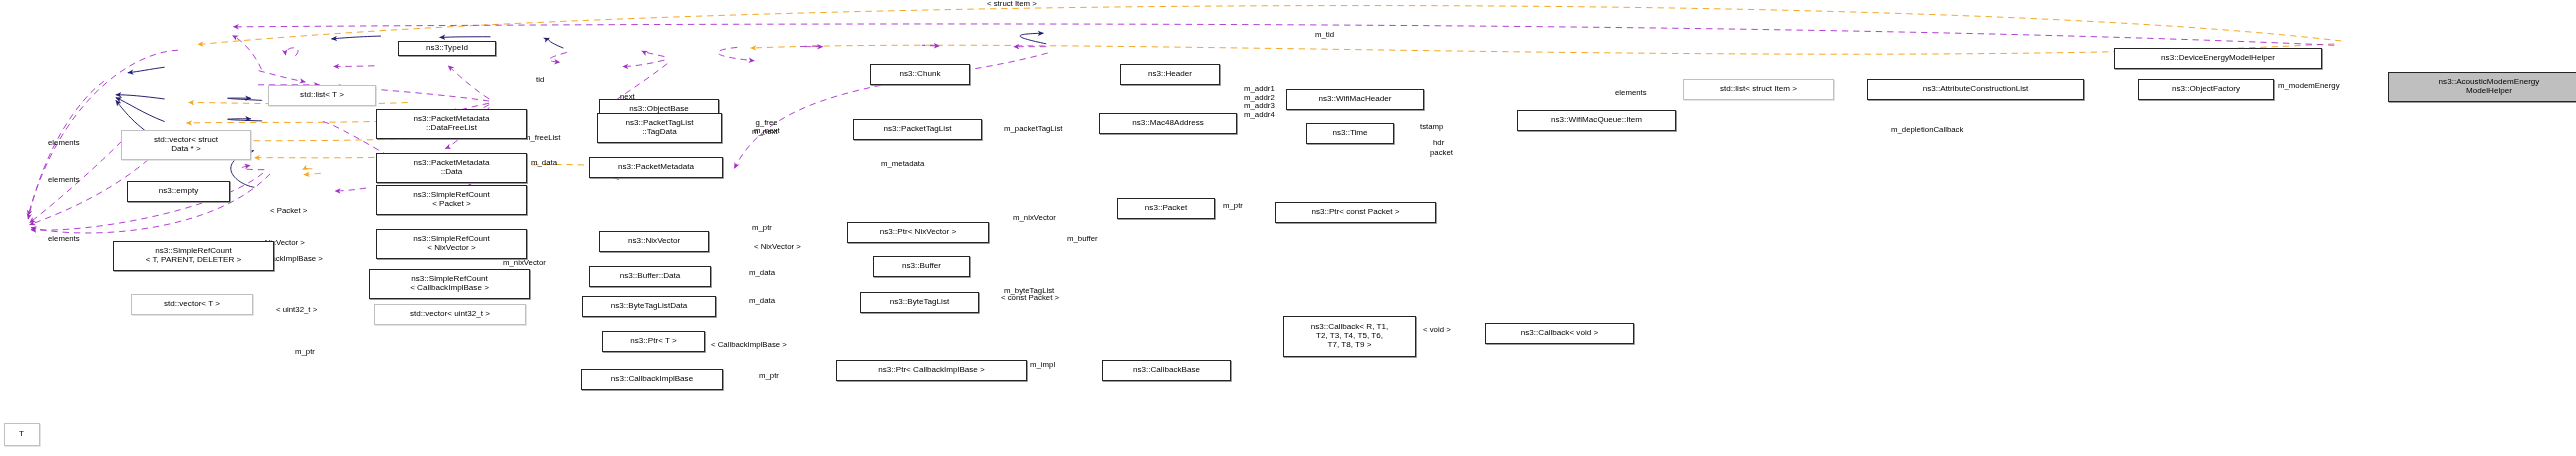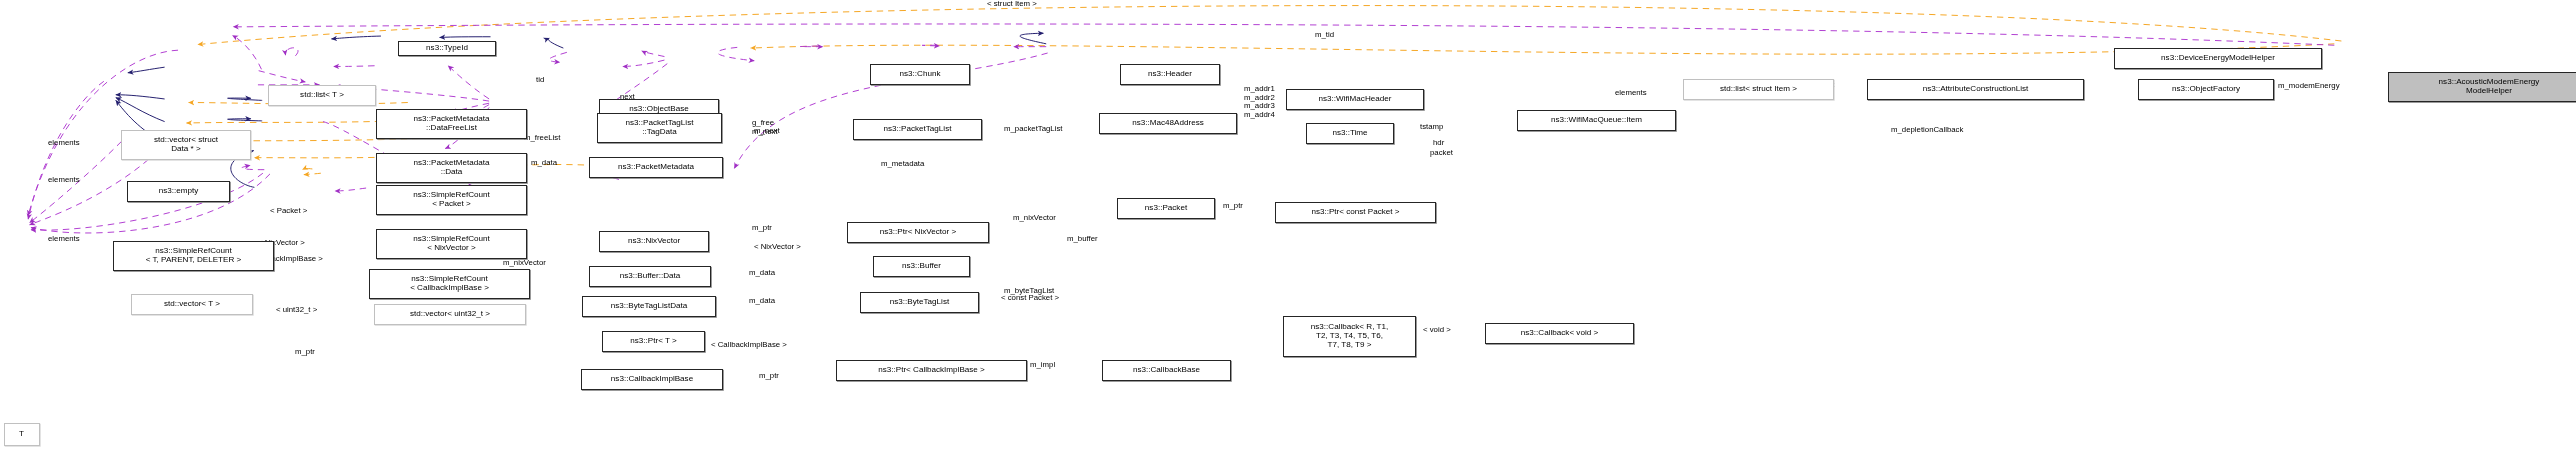--- a/index.html
+++ b/index.html
@@ -56,21 +56,21 @@
   }
   .edge-label {
     position: absolute;
     font-family: "Liberation Sans", sans-serif;
     font-size: 7.8px;
     line-height: 8.5px;
     color: #000000;
     white-space: pre;
     background: transparent;
     z-index: 4;
-    text-align: left;
+    text-align: right;
   }
 </style>
 </head>
 <body>
 
 <div id="diagram">
 
   <svg id="edge-layer" viewBox="0 0 3640 645" xmlns="http://www.w3.org/2000/svg">
     <defs>
       <marker id="arrowNavy" markerWidth="9" markerHeight="9" refX="8" refY="4.5" orient="auto" markerUnits="userSpaceOnUse">

